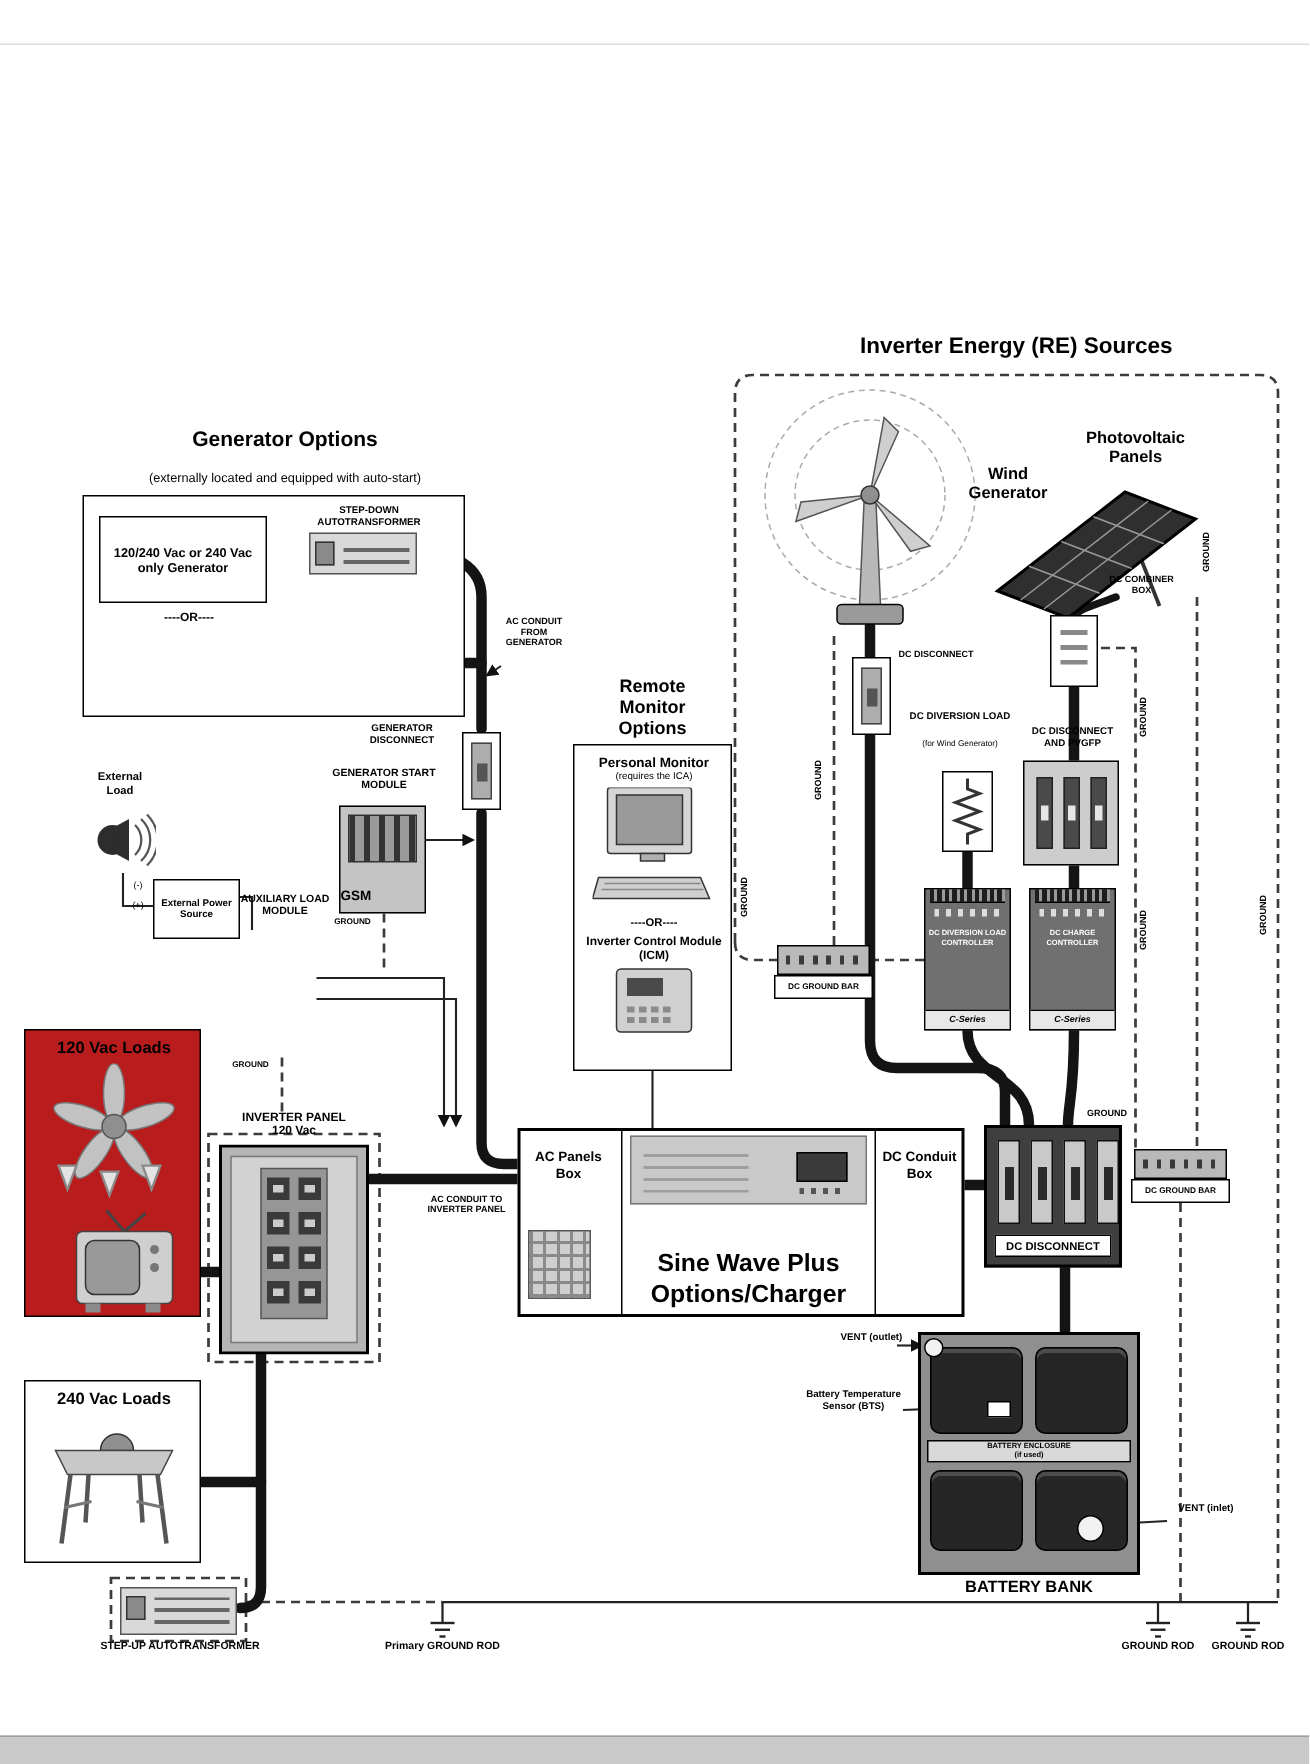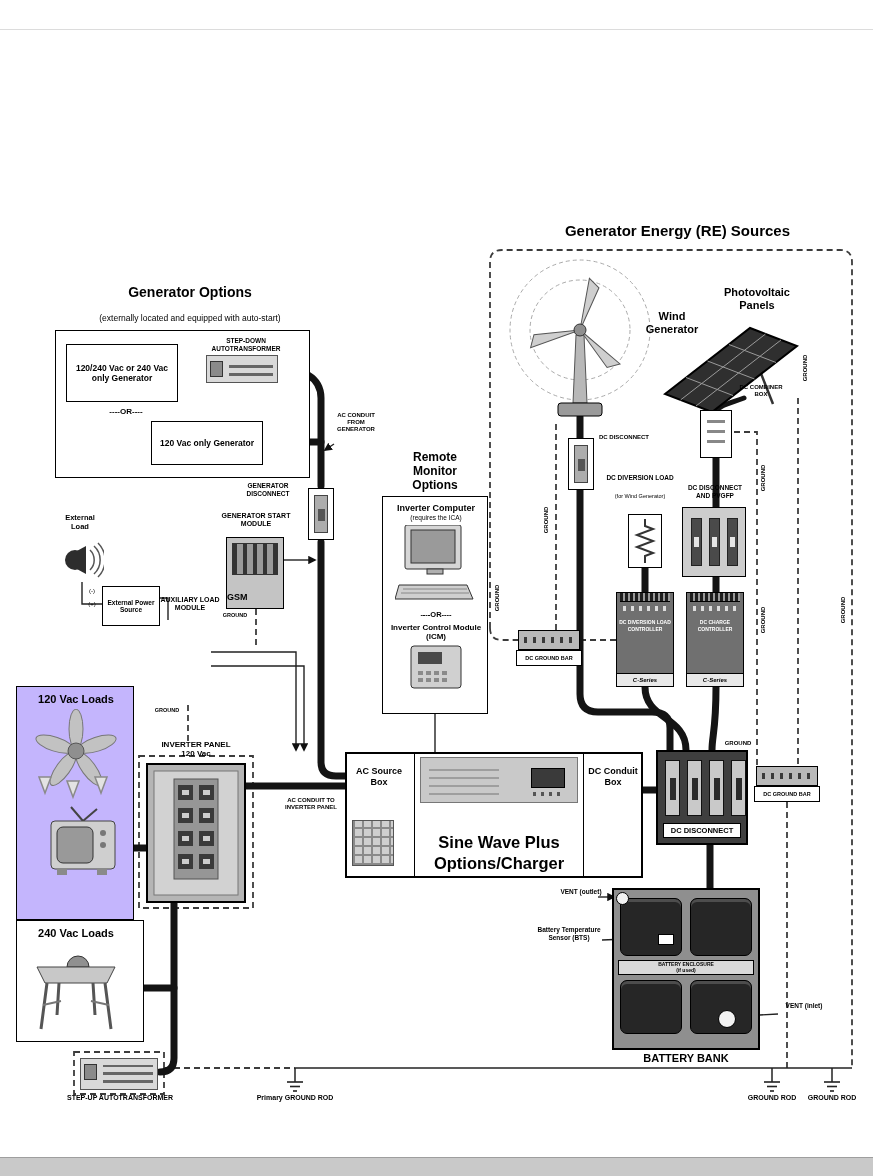--- a/index.html
+++ b/index.html
@@ -135,34 +135,33 @@
         <path d="M824,1082 L840,1082"></path>
           <path d="M827,1086.5 L837,1086.5"></path>
           <path d="M830,1091 L834,1091"></path>
       </g>
     </g>
   </svg>
 
   <div class="topline"></div>
   <div class="footer"></div>
 
-  <div class="lbl b" style="left:505px;top:222px;width:345px;font-size:15px;">Generator Energy (RE) Sources</div>
+  <div class="lbl b" style="left:505px;top:222px;width:345px;font-size:15px;">Inverter Energy (RE) Sources</div>
   <div class="lbl b" style="left:90px;top:284px;width:200px;font-size:14px;">Generator Options</div>
   <div class="lbl" style="left:40px;top:313px;width:300px;font-size:8.5px;">(externally located and equipped with auto-start)</div>
   <div class="lbl b" style="left:395px;top:450px;width:80px;font-size:12px;">Remote Monitor Options</div>
 
   <div class="abs" style="left:55px;top:330px;width:255px;height:148px;border:1.6px solid #000;background:#fff;">
     <div class="box b" style="left:10px;top:13px;width:112px;height:58px;font-size:8.5px;padding:2px;">120/240 Vac or 240 Vac only Generator</div>
     <div class="lbl b" style="left:138px;top:6px;width:104px;font-size:6.5px;">STEP-DOWN AUTOTRANSFORMER</div>
     <div class="xfmr" style="left:150px;top:24px;width:72px;height:28px;">
       <div class="coil"></div>
         <div class="bars"></div>
     </div>
     <div class="lbl b" style="left:40px;top:76px;width:60px;font-size:8px;">----OR----</div>
-    <div class="box b" style="left:95px;top:90px;width:112px;height:44px;font-size:8.5px;padding:2px;">120 Vac only Generator</div>
   </div>
 
   <div class="lbl b" style="left:328px;top:412px;width:56px;font-size:6px;">AC CONDUIT FROM GENERATOR</div>
   <div class="lbl b" style="left:232px;top:482px;width:72px;font-size:6.5px;">GENERATOR DISCONNECT</div>
   <div class="disc-switch" style="left:308px;top:488px;">
     <div class="disc-inner">
         <div class="disc-toggle"></div>
       </div>
   </div>
 
@@ -181,21 +180,21 @@
     <path d="M34,8 A19,19 0 0 1 34,36" fill="none" stroke="#555" stroke-width="1.5"></path>
     <path d="M38,5 A24,24 0 0 1 38,39" fill="none" stroke="#555" stroke-width="1.5"></path>
   </svg>
   <div class="lbl" style="left:84px;top:588px;width:16px;font-size:6px;">(-)</div>
   <div class="lbl" style="left:84px;top:601px;width:16px;font-size:6px;">(+)</div>
   <div class="box b" style="left:102px;top:586px;width:58px;height:40px;font-size:6.5px;padding:2px;">External Power Source</div>
 
   <div class="lbl b" style="left:152px;top:596px;width:76px;font-size:7px;">AUXILIARY LOAD MODULE</div>
   <div class="lbl b" style="left:148px;top:707px;width:38px;font-size:5.5px;">GROUND</div>
 
-  <div class="abs" style="left:16px;top:686px;width:118px;height:234px;border:1.6px solid #000;background:#c4b5fd;">
+  <div class="abs" style="left:16px;top:686px;width:118px;height:192px;border:1.6px solid #000;background:#b91c1c;">
     <div class="lbl b" style="left:0;top:6px;width:118px;font-size:11px;">120 Vac Loads</div>
     <svg class="abs" style="left:10px;top:22px;" width="98" height="92">
       <g fill="#c2c2c2" stroke="#777">
         <ellipse cx="49" cy="20" rx="7" ry="20" transform="rotate(0 49 42)"></ellipse>
         <ellipse cx="49" cy="20" rx="7" ry="20" transform="rotate(72 49 42)"></ellipse>
         <ellipse cx="49" cy="20" rx="7" ry="20" transform="rotate(144 49 42)"></ellipse>
         <ellipse cx="49" cy="20" rx="7" ry="20" transform="rotate(216 49 42)"></ellipse>
         <ellipse cx="49" cy="20" rx="7" ry="20" transform="rotate(288 49 42)"></ellipse>
       </g>
       <circle cx="49" cy="42" r="8" fill="#8f8f8f" stroke="#555"></circle>
@@ -239,38 +238,38 @@
         <rect x="57" y="27" width="7" height="5"></rect>
       <rect x="36" y="50" width="7" height="5"></rect>
         <rect x="57" y="50" width="7" height="5"></rect>
       <rect x="36" y="73" width="7" height="5"></rect>
         <rect x="57" y="73" width="7" height="5"></rect>
       <rect x="36" y="96" width="7" height="5"></rect>
         <rect x="57" y="96" width="7" height="5"></rect>
     </g>
   </svg>
 
-  <div class="abs" style="left:16px;top:920px;width:128px;height:122px;border:1.6px solid #000;background:#fff;">
+  <div class="abs" style="left:16px;top:920px;width:118px;height:122px;border:1.6px solid #000;background:#fff;">
     <div class="lbl b" style="left:0;top:6px;width:118px;font-size:11px;">240 Vac Loads</div>
     <svg class="abs" style="left:14px;top:24px;" width="90" height="90">
       <path d="M36,22 A11,11 0 1 1 58,22 Z" fill="#909090" stroke="#333"></path>
       <polygon points="6,22 84,22 76,38 14,38" fill="#c8c8c8" stroke="#444"></polygon>
       <path d="M16,38 L10,84 M74,38 L80,84 M28,38 L26,70 M62,38 L64,70" stroke="#555" stroke-width="3" fill="none"></path>
       <path d="M12,60 L30,56 M78,60 L60,56" stroke="#777" stroke-width="2" fill="none"></path>
     </svg>
   </div>
 
   <div class="xfmr" style="left:80px;top:1058px;width:78px;height:32px;">
     <div class="coil"></div>
       <div class="bars"></div>
   </div>
   <div class="lbl b" style="left:36px;top:1094px;width:168px;font-size:7px;">STEP-UP AUTOTRANSFORMER</div>
 
   <div class="abs" style="left:382px;top:496px;width:106px;height:218px;border:1.6px solid #000;background:#fff;">
-    <div class="lbl b" style="left:3px;top:6px;width:100px;font-size:9px;">Inverter Computer</div>
+    <div class="lbl b" style="left:3px;top:6px;width:100px;font-size:9px;">Personal Monitor</div>
     <div class="lbl" style="left:3px;top:17px;width:100px;font-size:6.5px;">(requires the ICA)</div>
     <svg class="abs" style="left:12px;top:28px;" width="82" height="80">
       <rect x="10" y="0" width="56" height="44" rx="2" fill="#d6d6d6" stroke="#333"></rect>
       <rect x="16" y="5" width="44" height="33" fill="#9a9a9a" stroke="#333"></rect>
       <rect x="32" y="44" width="16" height="5" fill="#b0b0b0" stroke="#333"></rect>
       <polygon points="4,60 72,60 78,74 0,74" fill="#cfcfcf" stroke="#333"></polygon>
       <path d="M8,64 L72,64 M6,68 L74,68" stroke="#888" stroke-width="1" fill="none"></path>
     </svg>
     <div class="lbl b" style="left:23px;top:114px;width:60px;font-size:7.5px;">----OR----</div>
     <div class="lbl b" style="left:5px;top:126px;width:96px;font-size:8px;">Inverter Control Module (ICM)</div>
@@ -291,21 +290,21 @@
   </div>
 
   <div class="abs" style="left:345px;top:752px;width:298px;height:126px;border:2px solid #000;background:#fff;"></div>
   <div class="sect" style="left:345px;width:70px;border-right:1.5px solid #000;"></div>
   <div class="sect" style="left:583px;width:60px;border-left:1.5px solid #000;"></div>
   <div class="invtop" style="left:420px;top:757px;width:158px;height:46px;">
     <div class="invvents"></div>
     <div class="invdisp"></div>
     <div class="invdots"></div>
   </div>
-  <div class="lbl b" style="left:347px;top:766px;width:64px;font-size:9px;">AC Source Box</div>
+  <div class="lbl b" style="left:347px;top:766px;width:64px;font-size:9px;">AC Panels Box</div>
   <div class="lbl b" style="left:585px;top:766px;width:56px;font-size:9px;">DC Conduit Box</div>
   <div class="lbl b" style="left:415px;top:810px;width:168px;font-size:16.5px;line-height:1.25;">
     <span style="display:block;margin-top:22px;">Sine Wave Plus</span>
     <span style="display:block;">Options/Charger</span>
   </div>
   <div class="ventgrid" style="left:352px;top:820px;width:42px;height:46px;"></div>
   <div class="lbl b" style="left:280px;top:797px;width:62px;font-size:6px;">AC CONDUIT TO INVERTER PANEL</div>
 
   <svg class="abs" style="left:505px;top:255px;" width="155" height="170">
     <circle cx="75" cy="75" r="50" fill="none" stroke="#aaa" stroke-width="1" stroke-dasharray="4 3"></circle>

